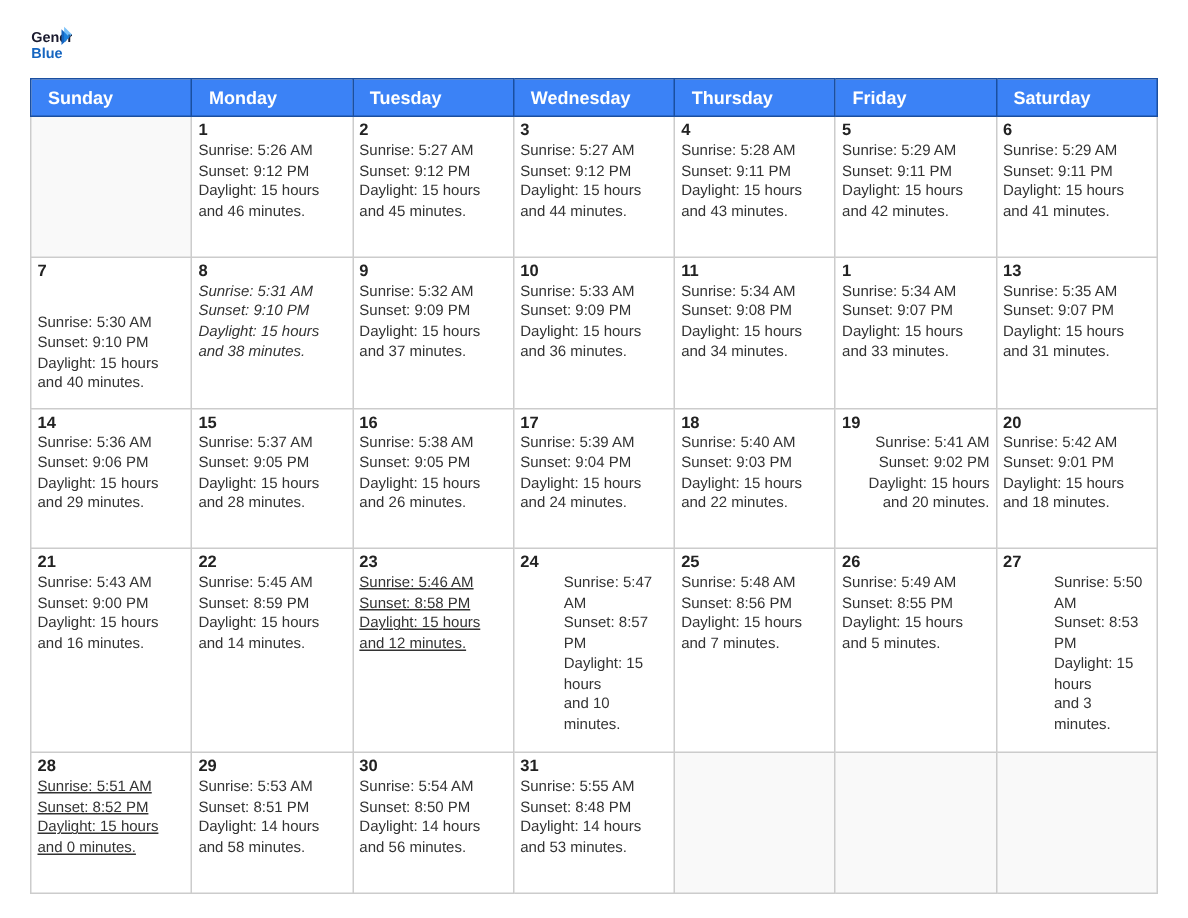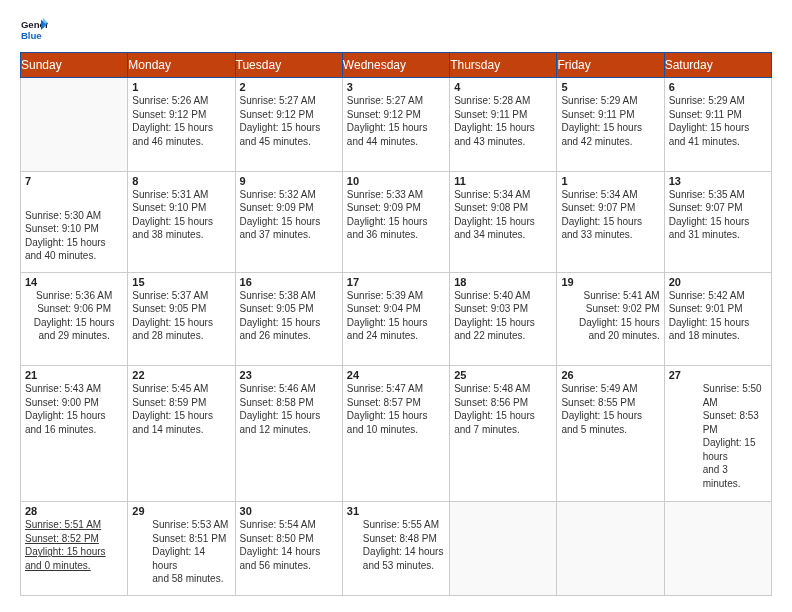--- a/index.html
+++ b/index.html
@@ -46,25 +46,25 @@
       color: #444;
     }
     .calendar {
       flex: 1;
       border: 1px solid #ccc;
       border-collapse: collapse;
       width: 100%;
       table-layout: fixed;
     }
     .calendar th {
-      background: #c2410c;
+      background: #3b82f6;
       color: #fff;
       font-size: 12px;
-      font-weight: normal;
-      padding: 5px 0;
+      font-weight: bold;
+      padding: 5px 11px;
       text-align: left;
       border: 1px solid #1a4fa0;
     }
     .calendar td {
       border: 1px solid #ccc;
       vertical-align: top;
       padding: 3px 4px;
       font-size: 9.5px;
       color: #222;
       width: calc(100% / 7);
@@ -166,21 +166,21 @@
         <tr>
           <td>
             <span class="day-num">7</span>
             <div class="day-info" style="white-space: pre-line; margin-top: 22px;">Sunrise: 5:30 AM
 Sunset: 9:10 PM
 Daylight: 15 hours
 and 40 minutes.</div>
           </td>
           <td>
             <span class="day-num">8</span>
-            <div class="day-info" style="white-space: pre-line;">Sunrise: 5:31 AM
+            <div class="day-info" style="white-space: pre-line; font-style: italic;">Sunrise: 5:31 AM
 Sunset: 9:10 PM
 Daylight: 15 hours
 and 38 minutes.</div>
           </td>
           <td>
             <span class="day-num">9</span>
             <div class="day-info" style="white-space: pre-line;">Sunrise: 5:32 AM
 Sunset: 9:09 PM
 Daylight: 15 hours
 and 37 minutes.</div>
@@ -210,21 +210,21 @@
             <span class="day-num">13</span>
             <div class="day-info" style="white-space: pre-line;">Sunrise: 5:35 AM
 Sunset: 9:07 PM
 Daylight: 15 hours
 and 31 minutes.</div>
           </td>
         </tr>
         <tr>
           <td>
             <span class="day-num">14</span>
-            <div class="day-info" style="white-space: pre-line; text-align: center;">Sunrise: 5:36 AM
+            <div class="day-info" style="white-space: pre-line;">Sunrise: 5:36 AM
 Sunset: 9:06 PM
 Daylight: 15 hours
 and 29 minutes.</div>
           </td>
           <td>
             <span class="day-num">15</span>
             <div class="day-info" style="white-space: pre-line;">Sunrise: 5:37 AM
 Sunset: 9:05 PM
 Daylight: 15 hours
 and 28 minutes.</div>
@@ -275,28 +275,28 @@
           </td>
           <td>
             <span class="day-num">22</span>
             <div class="day-info" style="white-space: pre-line;">Sunrise: 5:45 AM
 Sunset: 8:59 PM
 Daylight: 15 hours
 and 14 minutes.</div>
           </td>
           <td>
             <span class="day-num">23</span>
-            <div class="day-info" style="white-space: pre-line;">Sunrise: 5:46 AM
+            <div class="day-info" style="white-space: pre-line; text-decoration: underline;">Sunrise: 5:46 AM
 Sunset: 8:58 PM
 Daylight: 15 hours
 and 12 minutes.</div>
           </td>
           <td>
             <span class="day-num">24</span>
-            <div class="day-info" style="white-space: pre-line;">Sunrise: 5:47 AM
+            <div class="day-info" style="white-space: pre-line; margin-left: 29px;">Sunrise: 5:47 AM
 Sunset: 8:57 PM
 Daylight: 15 hours
 and 10 minutes.</div>
           </td>
           <td>
             <span class="day-num">25</span>
             <div class="day-info" style="white-space: pre-line;">Sunrise: 5:48 AM
 Sunset: 8:56 PM
 Daylight: 15 hours
 and 7 minutes.</div>
@@ -319,35 +319,35 @@
         <tr>
           <td>
             <span class="day-num">28</span>
             <div class="day-info" style="white-space: pre-line; text-decoration: underline;">Sunrise: 5:51 AM
 Sunset: 8:52 PM
 Daylight: 15 hours
 and 0 minutes.</div>
           </td>
           <td>
             <span class="day-num">29</span>
-            <div class="day-info" style="white-space: pre-line; margin-left: 20px;">Sunrise: 5:53 AM
+            <div class="day-info" style="white-space: pre-line;">Sunrise: 5:53 AM
 Sunset: 8:51 PM
 Daylight: 14 hours
 and 58 minutes.</div>
           </td>
           <td>
             <span class="day-num">30</span>
             <div class="day-info" style="white-space: pre-line;">Sunrise: 5:54 AM
 Sunset: 8:50 PM
 Daylight: 14 hours
 and 56 minutes.</div>
           </td>
           <td>
             <span class="day-num">31</span>
-            <div class="day-info" style="white-space: pre-line; margin-left: 16px;">Sunrise: 5:55 AM
+            <div class="day-info" style="white-space: pre-line;">Sunrise: 5:55 AM
 Sunset: 8:48 PM
 Daylight: 14 hours
 and 53 minutes.</div>
           </td>
           <td class="empty"></td>
           <td class="empty"></td>
           <td class="empty"></td>
         </tr>
       </tbody>
   </table>

